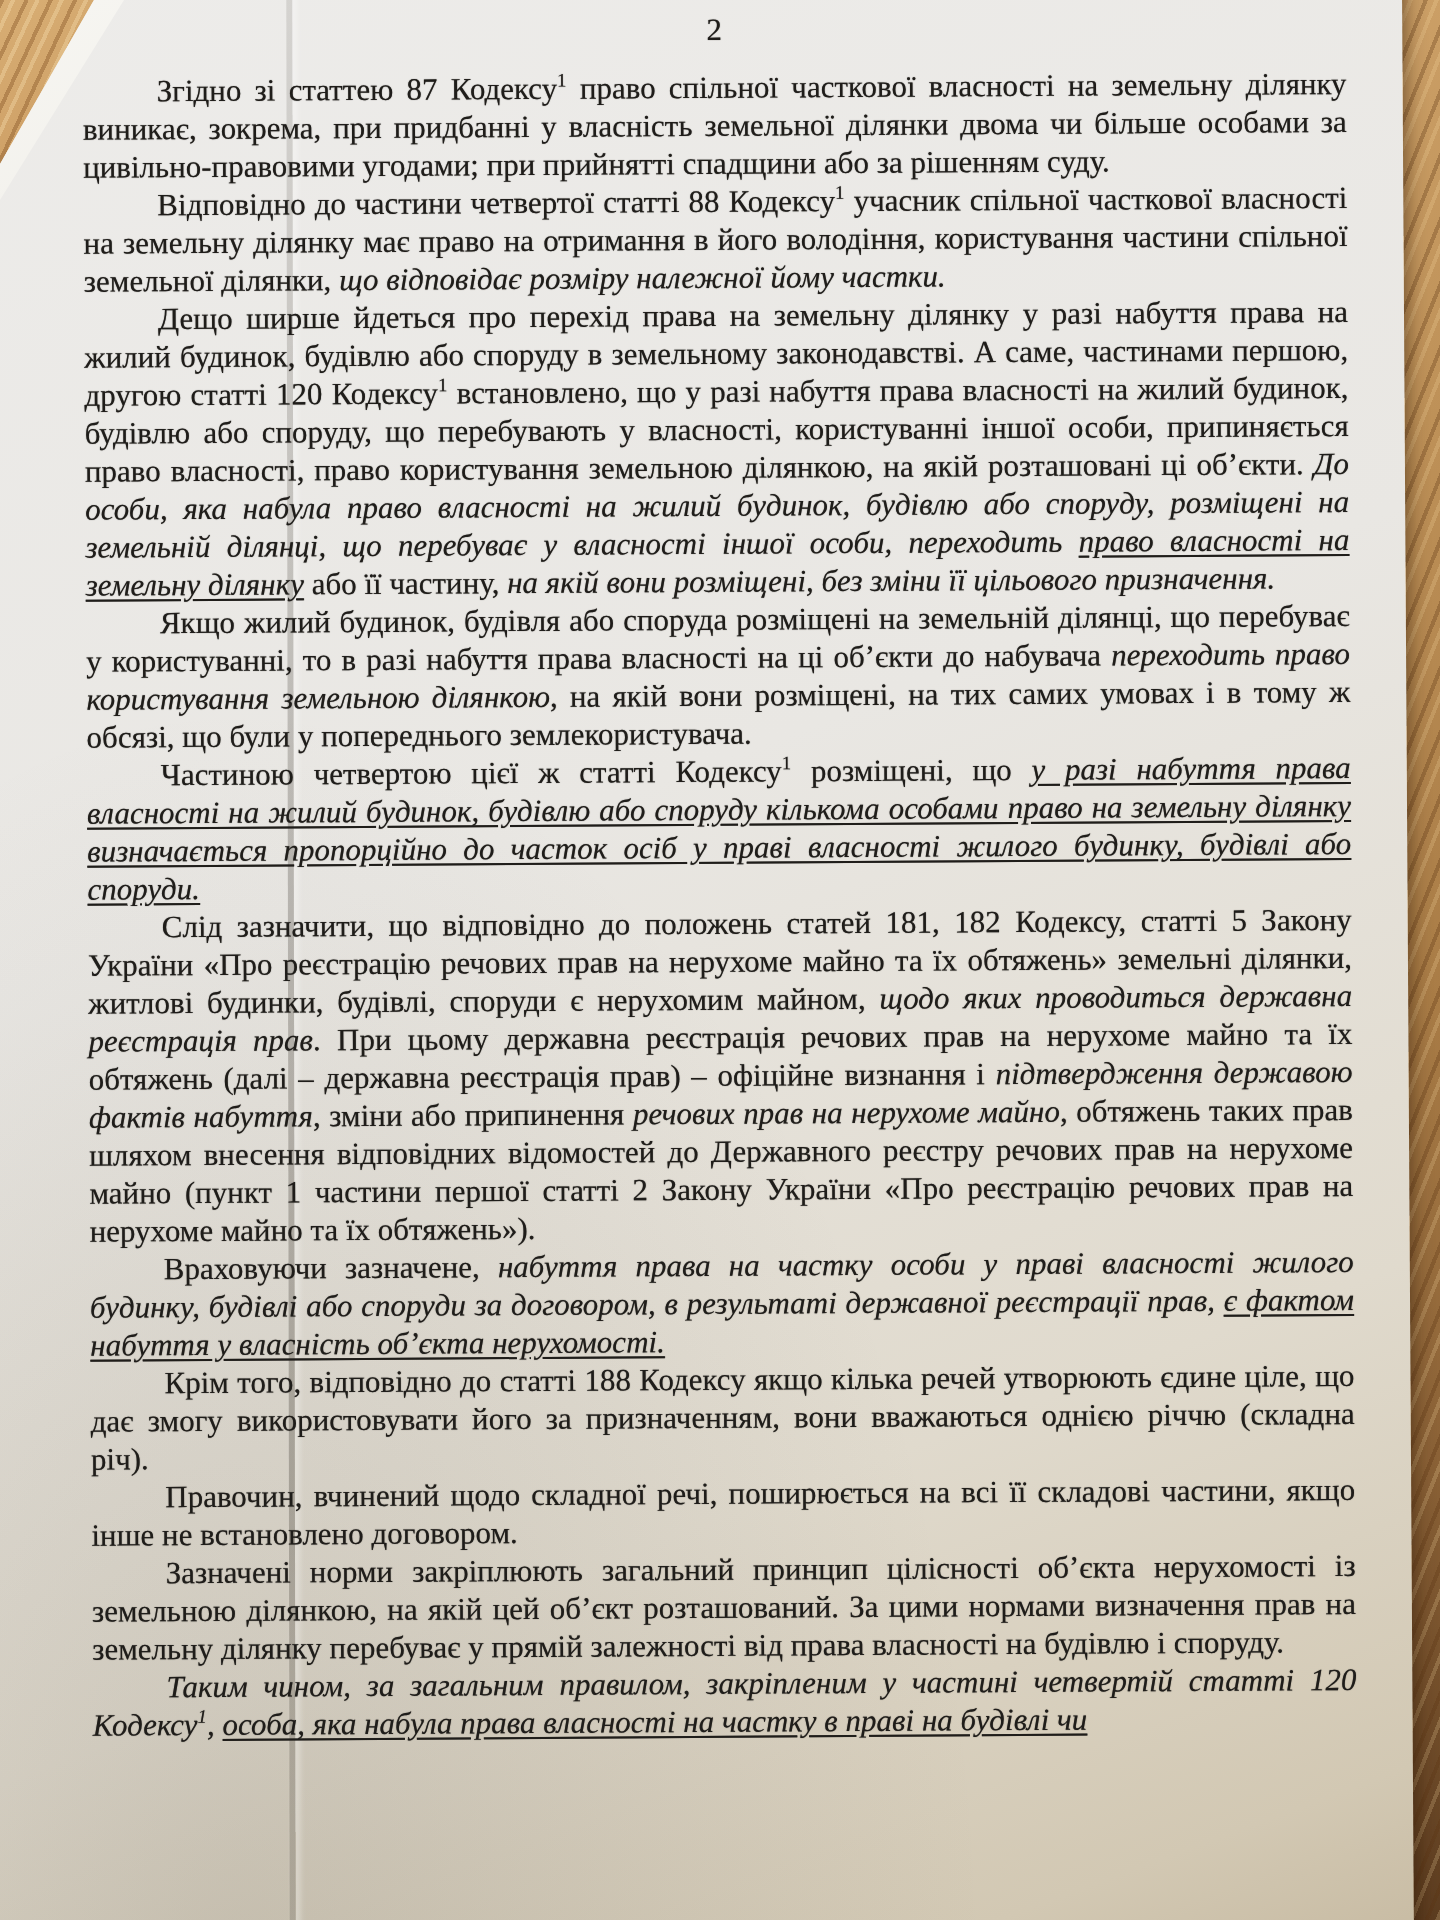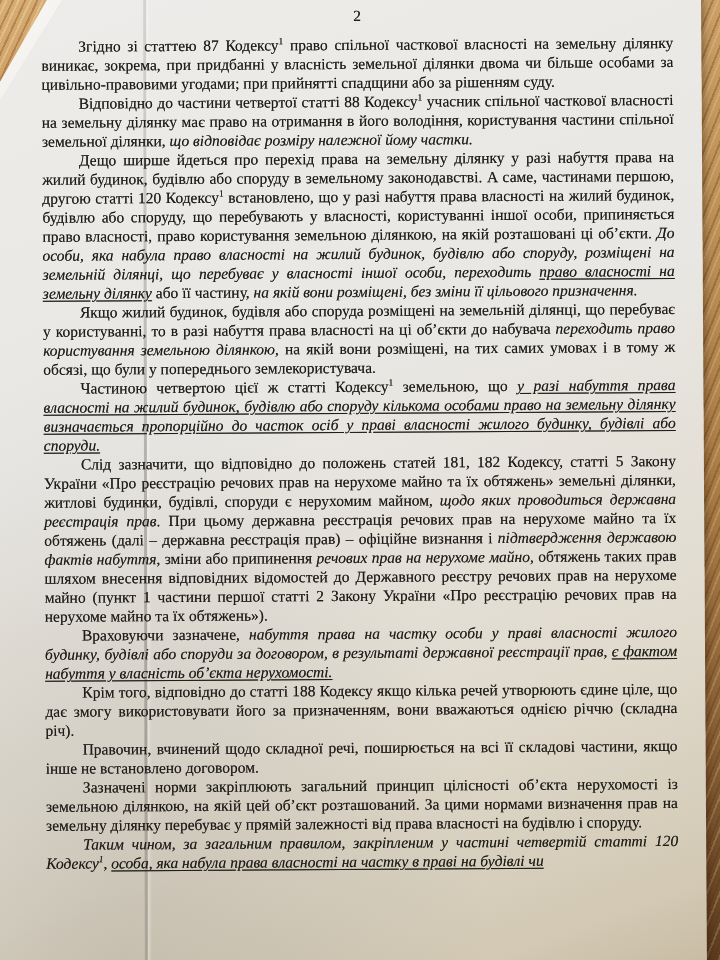--- a/index.html
+++ b/index.html
@@ -70,21 +70,21 @@
 
 <div class="paper">
   <div class="crease"></div>
   <div class="textblock">
     <p class="pagenum">2</p>
     <div>
         <p class="para"><span>Згідно зі статтею 87 Кодексу</span><sup class="fnref">1</sup><span> право спільної часткової власності на земельну ділянку виникає, зокрема, при придбанні у власність земельної ділянки двома чи більше особами за цивільно-правовими угодами; при прийнятті спадщини або за рішенням суду.</span></p>
         <p class="para"><span>Відповідно до частини четвертої статті 88 Кодексу</span><sup class="fnref">1</sup><span> учасник спільної часткової власності на земельну ділянку має право на отримання в його володіння, користування частини спільної земельної ділянки, </span><span class="it">що відповідає розміру належної йому частки.</span></p>
         <p class="para"><span>Дещо ширше йдеться про перехід права на земельну ділянку у разі набуття права на жилий будинок, будівлю або споруду в земельному законодавстві. А саме, частинами першою, другою статті 120 Кодексу</span><sup class="fnref">1</sup><span> встановлено, що у разі набуття права власності на жилий будинок, будівлю або споруду, що перебувають у власності, користуванні іншої особи, припиняється право власності, право користування земельною ділянкою, на якій розташовані ці об’єкти. </span><span class="it">До особи, яка набула право власності на жилий будинок, будівлю або споруду, розміщені на земельній ділянці, що перебуває у власності іншої особи, переходить </span><span class="it ul">право власності на земельну ділянку</span><span> або її частину, </span><span class="it">на якій вони розміщені, без зміни її цільового призначення.</span></p>
         <p class="para"><span>Якщо жилий будинок, будівля або споруда розміщені на земельній ділянці, що перебуває у користуванні, то в разі набуття права власності на ці об’єкти до набувача </span><span class="it">переходить право користування земельною ділянкою</span><span>, на якій вони розміщені, на тих самих умовах і в тому ж обсязі, що були у попереднього землекористувача.</span></p>
-        <p class="para"><span>Частиною четвертою цієї ж статті Кодексу</span><sup class="fnref">1</sup><span> земельною, що </span><span class="it ul">у разі набуття права власності на жилий будинок, будівлю або споруду кількома особами право на земельну ділянку визначається пропорційно до часток осіб у праві власності жилого будинку, будівлі або споруди.</span></p>
+        <p class="para"><span>Частиною четвертою цієї ж статті Кодексу</span><sup class="fnref">1</sup><span> розміщені, що </span><span class="it ul">у разі набуття права власності на жилий будинок, будівлю або споруду кількома особами право на земельну ділянку визначається пропорційно до часток осіб у праві власності жилого будинку, будівлі або споруди.</span></p>
         <p class="para"><span>Слід зазначити, що відповідно до положень статей 181, 182 Кодексу, статті 5 Закону України «Про реєстрацію речових прав на нерухоме майно та їх обтяжень» земельні ділянки, житлові будинки, будівлі, споруди є нерухомим майном, </span><span class="it">щодо яких проводиться державна реєстрація прав</span><span>. При цьому державна реєстрація речових прав на нерухоме майно та їх обтяжень (далі – державна реєстрація прав) – офіційне визнання і </span><span class="it">підтвердження державою фактів набуття</span><span>, зміни або припинення </span><span class="it">речових прав на нерухоме майно</span><span>, обтяжень таких прав шляхом внесення відповідних відомостей до Державного реєстру речових прав на нерухоме майно (пункт 1 частини першої статті 2 Закону України «Про реєстрацію речових прав на нерухоме майно та їх обтяжень»).</span></p>
         <p class="para"><span>Враховуючи зазначене, </span><span class="it">набуття права на частку особи у праві власності жилого будинку, будівлі або споруди за договором, в результаті державної реєстрації прав, </span><span class="it ul">є фактом набуття у власність об’єкта нерухомості.</span></p>
         <p class="para"><span>Крім того, відповідно до статті 188 Кодексу якщо кілька речей утворюють єдине ціле, що дає змогу використовувати його за призначенням, вони вважаються однією річчю (складна річ).</span></p>
         <p class="para"><span>Правочин, вчинений щодо складної речі, поширюється на всі її складові частини, якщо інше не встановлено договором.</span></p>
         <p class="para"><span>Зазначені норми закріплюють загальний принцип цілісності об’єкта нерухомості із земельною ділянкою, на якій цей об’єкт розташований. За цими нормами визначення прав на земельну ділянку перебуває у прямій залежності від права власності на будівлю і споруду.</span></p>
         <p class="para"><span class="it">Таким чином, за загальним правилом, закріпленим у частині четвертій статті 120 Кодексу</span><sup class="fnref it">1</sup><span class="it">, </span><span class="it ul">особа, яка набула права власності на частку в праві на будівлі чи</span></p>
       </div>
   </div>
 </div>
 

